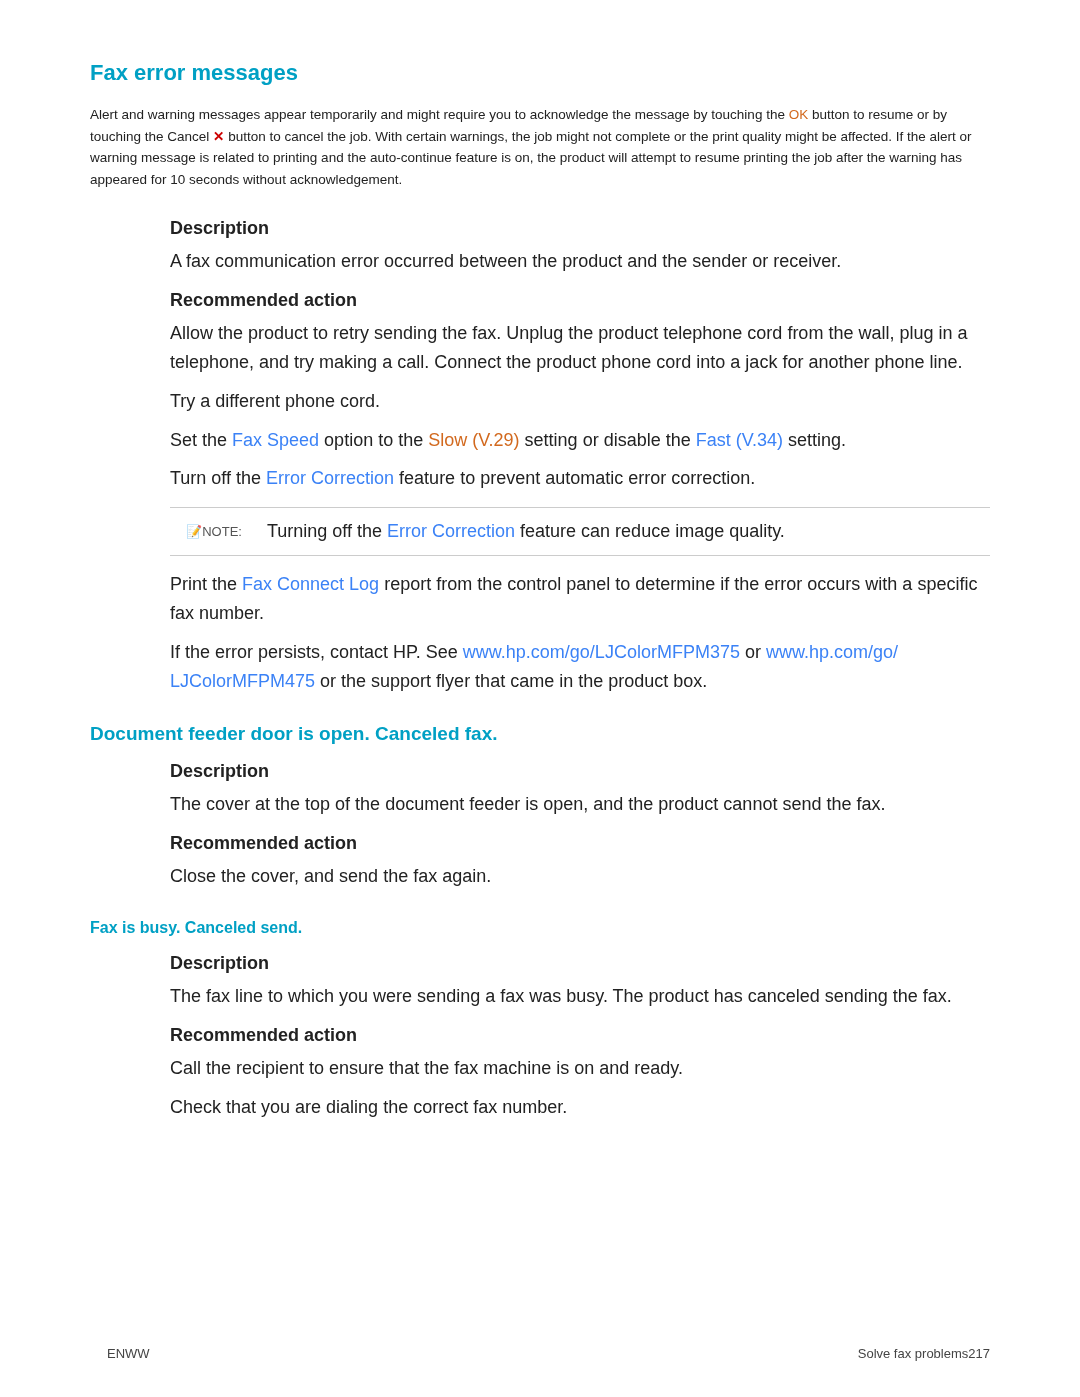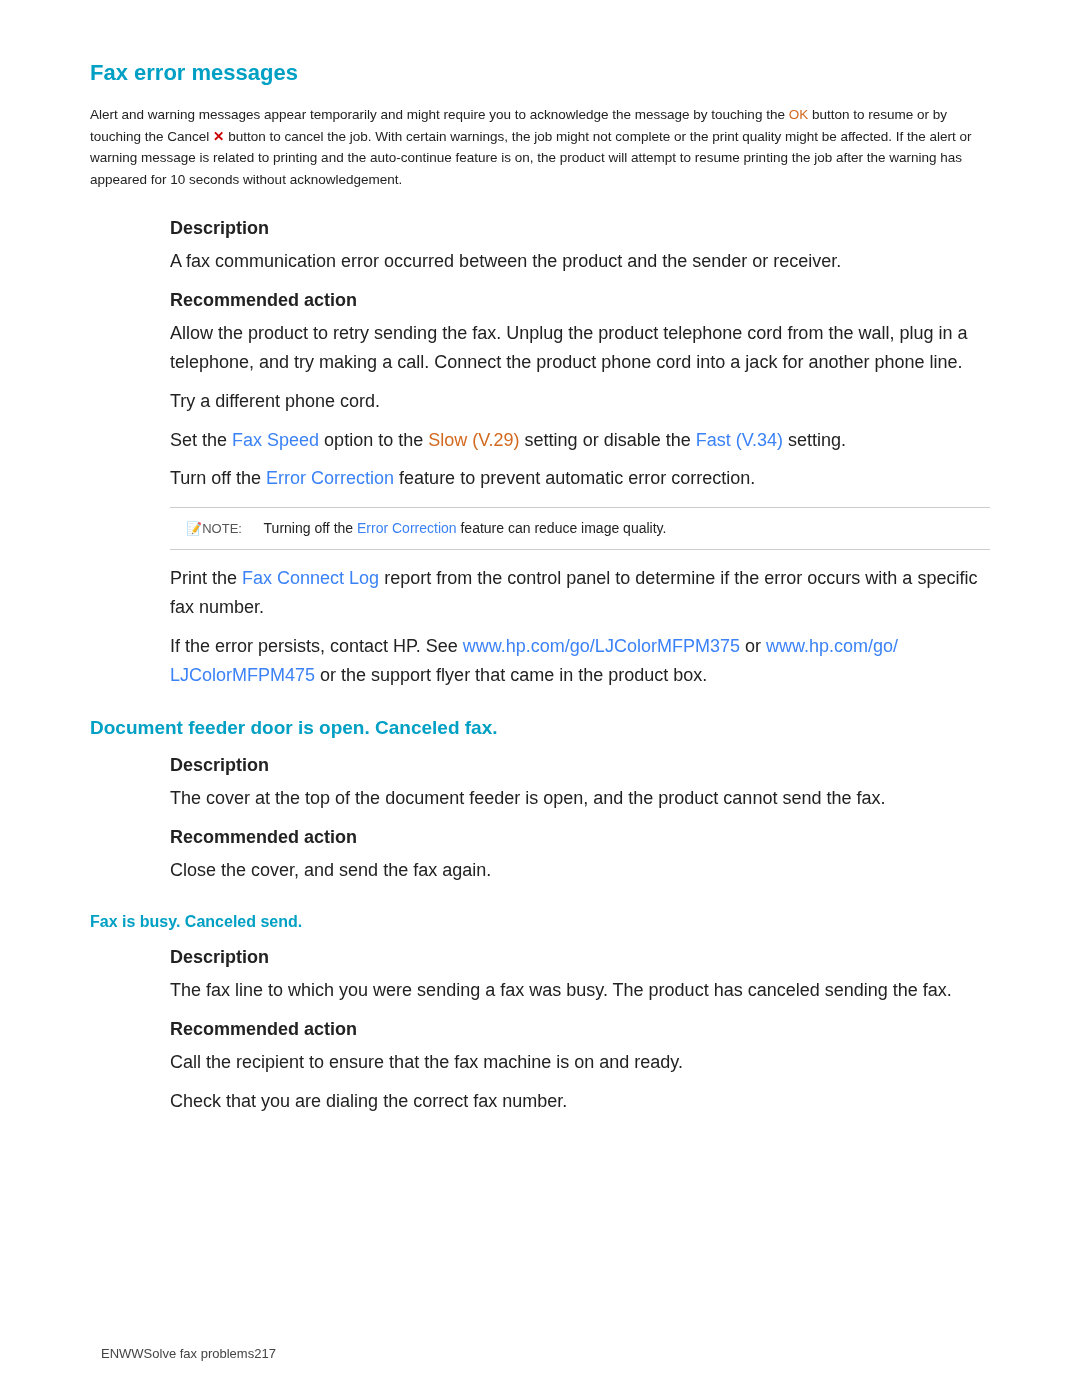--- a/index.html
+++ b/index.html
@@ -92,35 +92,36 @@
     }
 
     .note-icon {
       font-size: 13px;
       color: #555;
       white-space: nowrap;
       padding-top: 1px;
     }
 
     .note-text {
-      font-size: 14px;
+      font-size: 18px;
       color: #222;
     }
 
     .divider-section {
       margin-top: 28px;
       margin-bottom: 4px;
     }
 
     .footer {
       position: absolute;
       bottom: 36px;
-      left: 101px;
+      left: 107px;
       right: 90px;
       display: flex;
+      justify-content: space-between;
       font-size: 13px;
       color: #444;
       border-top: none;
     }
 
     .footer-right {
       display: flex;
     }
 
     .page-number {

